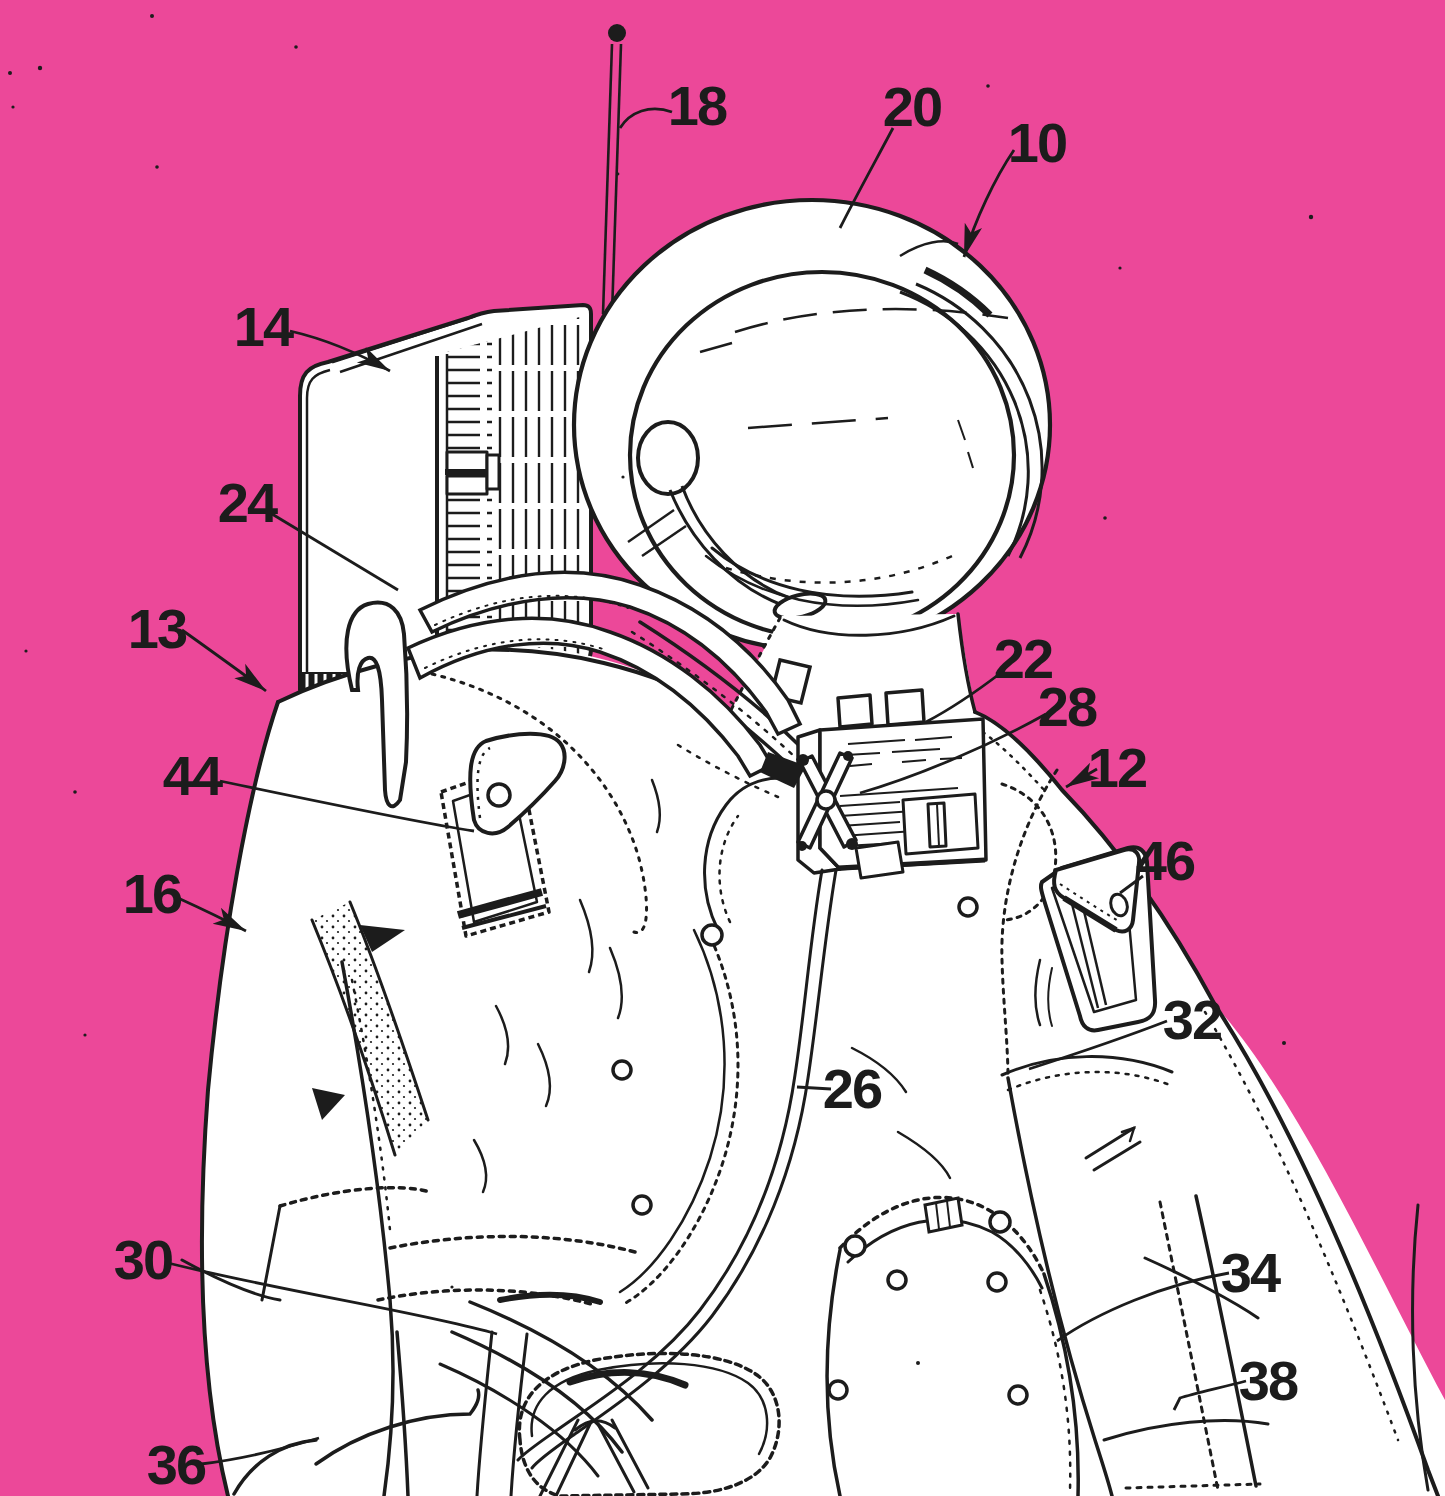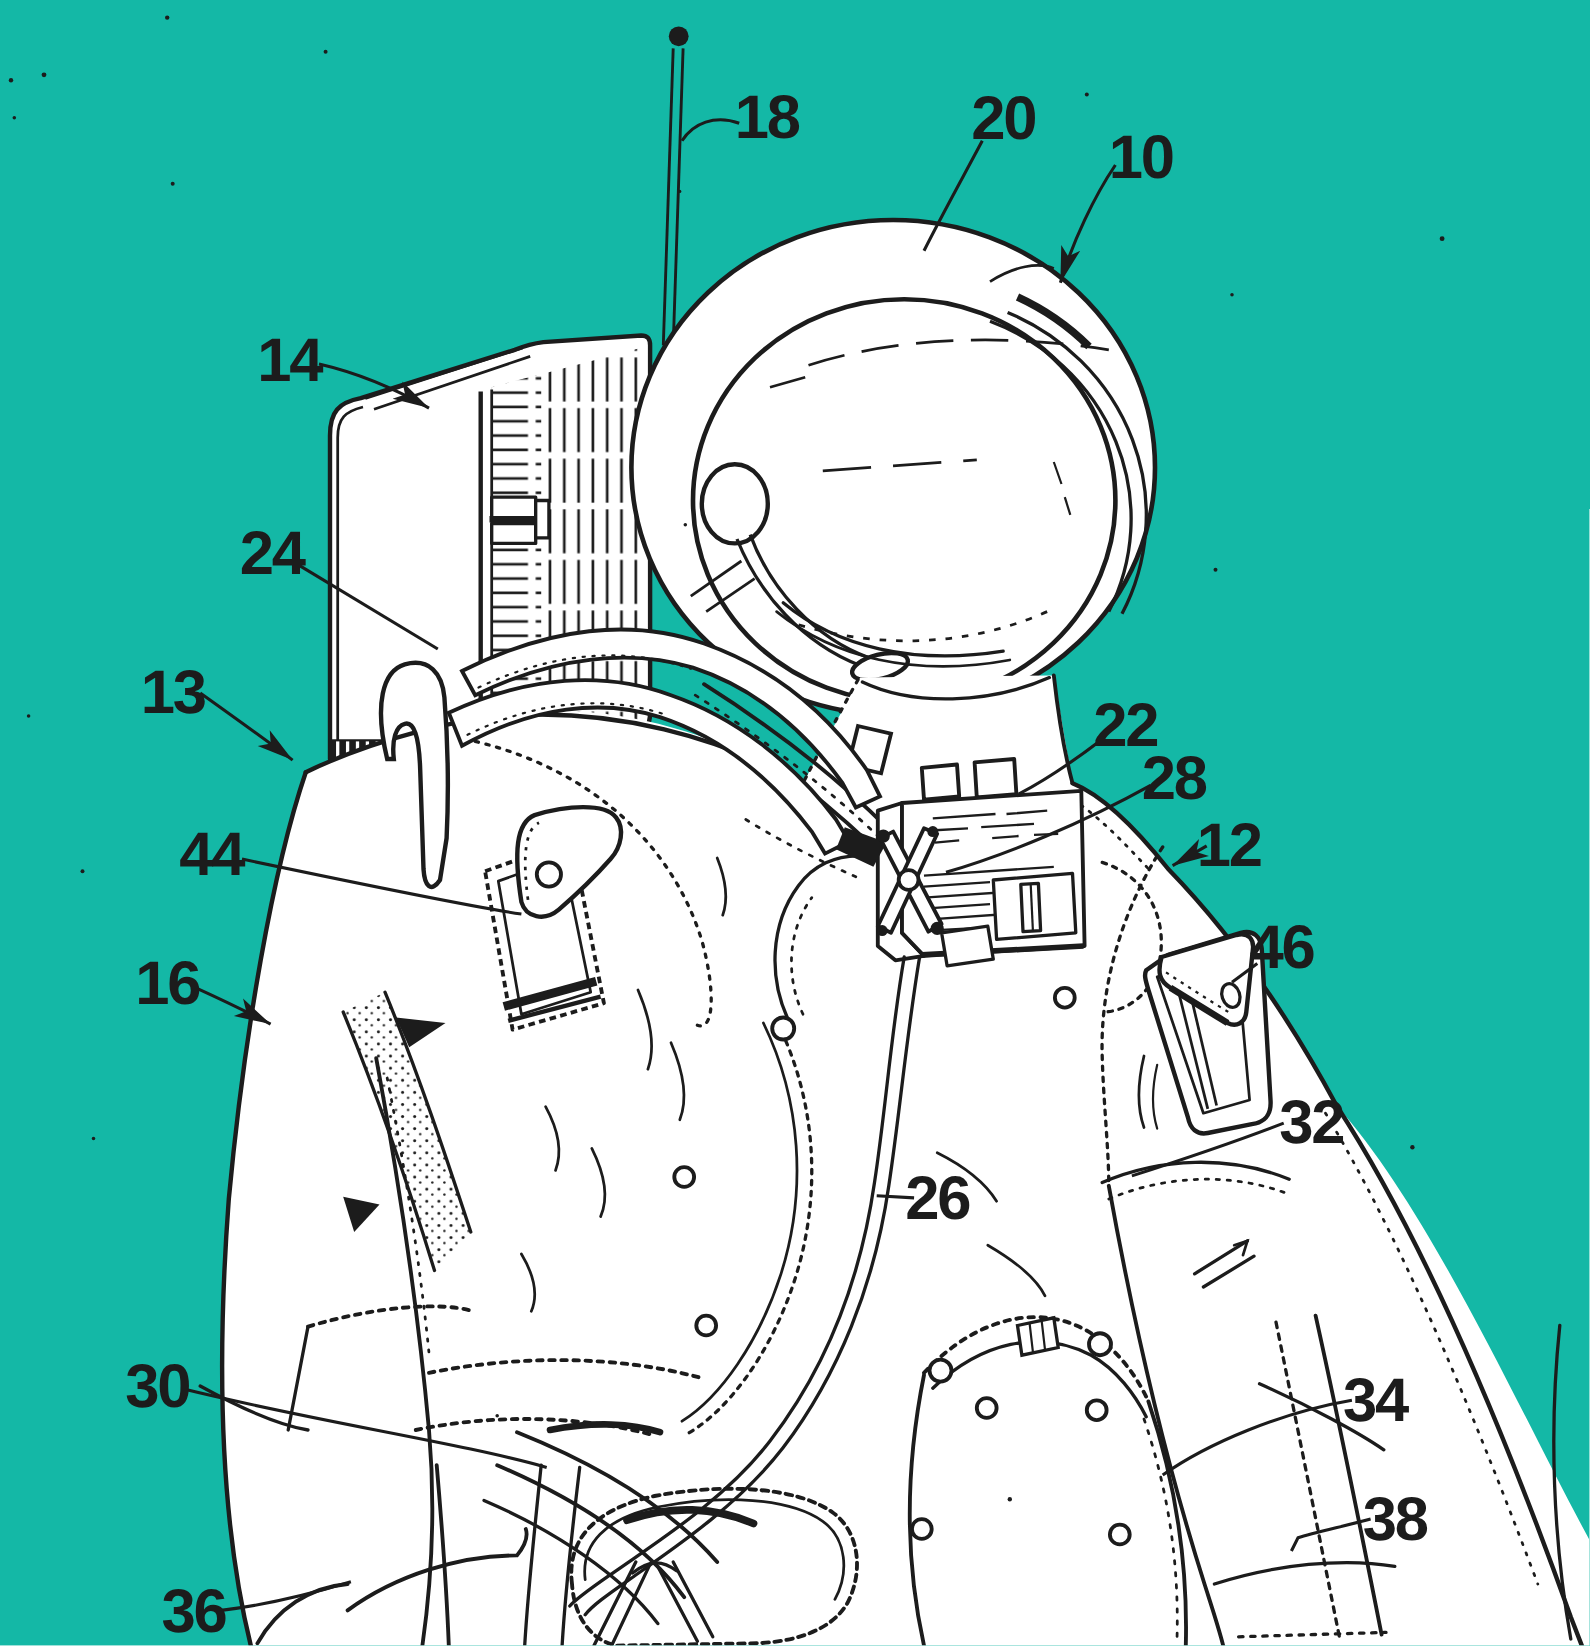--- a/index.html
+++ b/index.html
@@ -1,16 +1,16 @@
 <!DOCTYPE html>
 <html><head>
 <meta charset="utf-8">
 <style>
   html,body{margin:0;padding:0;background:#ffffff;}
-  .sheet{position:relative;width:1445px;height:1496px;background:#14b8a6;overflow:hidden;
+  .sheet{position:relative;width:1445px;height:1496px;background:#ec4899;overflow:hidden;
          font-family:"Liberation Sans", sans-serif;}
   svg{display:block;width:100%;height:100%;}
   .ref-num{font-family:"Liberation Sans", sans-serif;font-weight:bold;font-size:56px;
            letter-spacing:-2px;}
 </style>
 </head>
 <body>
 
 <div class="sheet">
 <svg viewBox="0 0 1445 1496">

